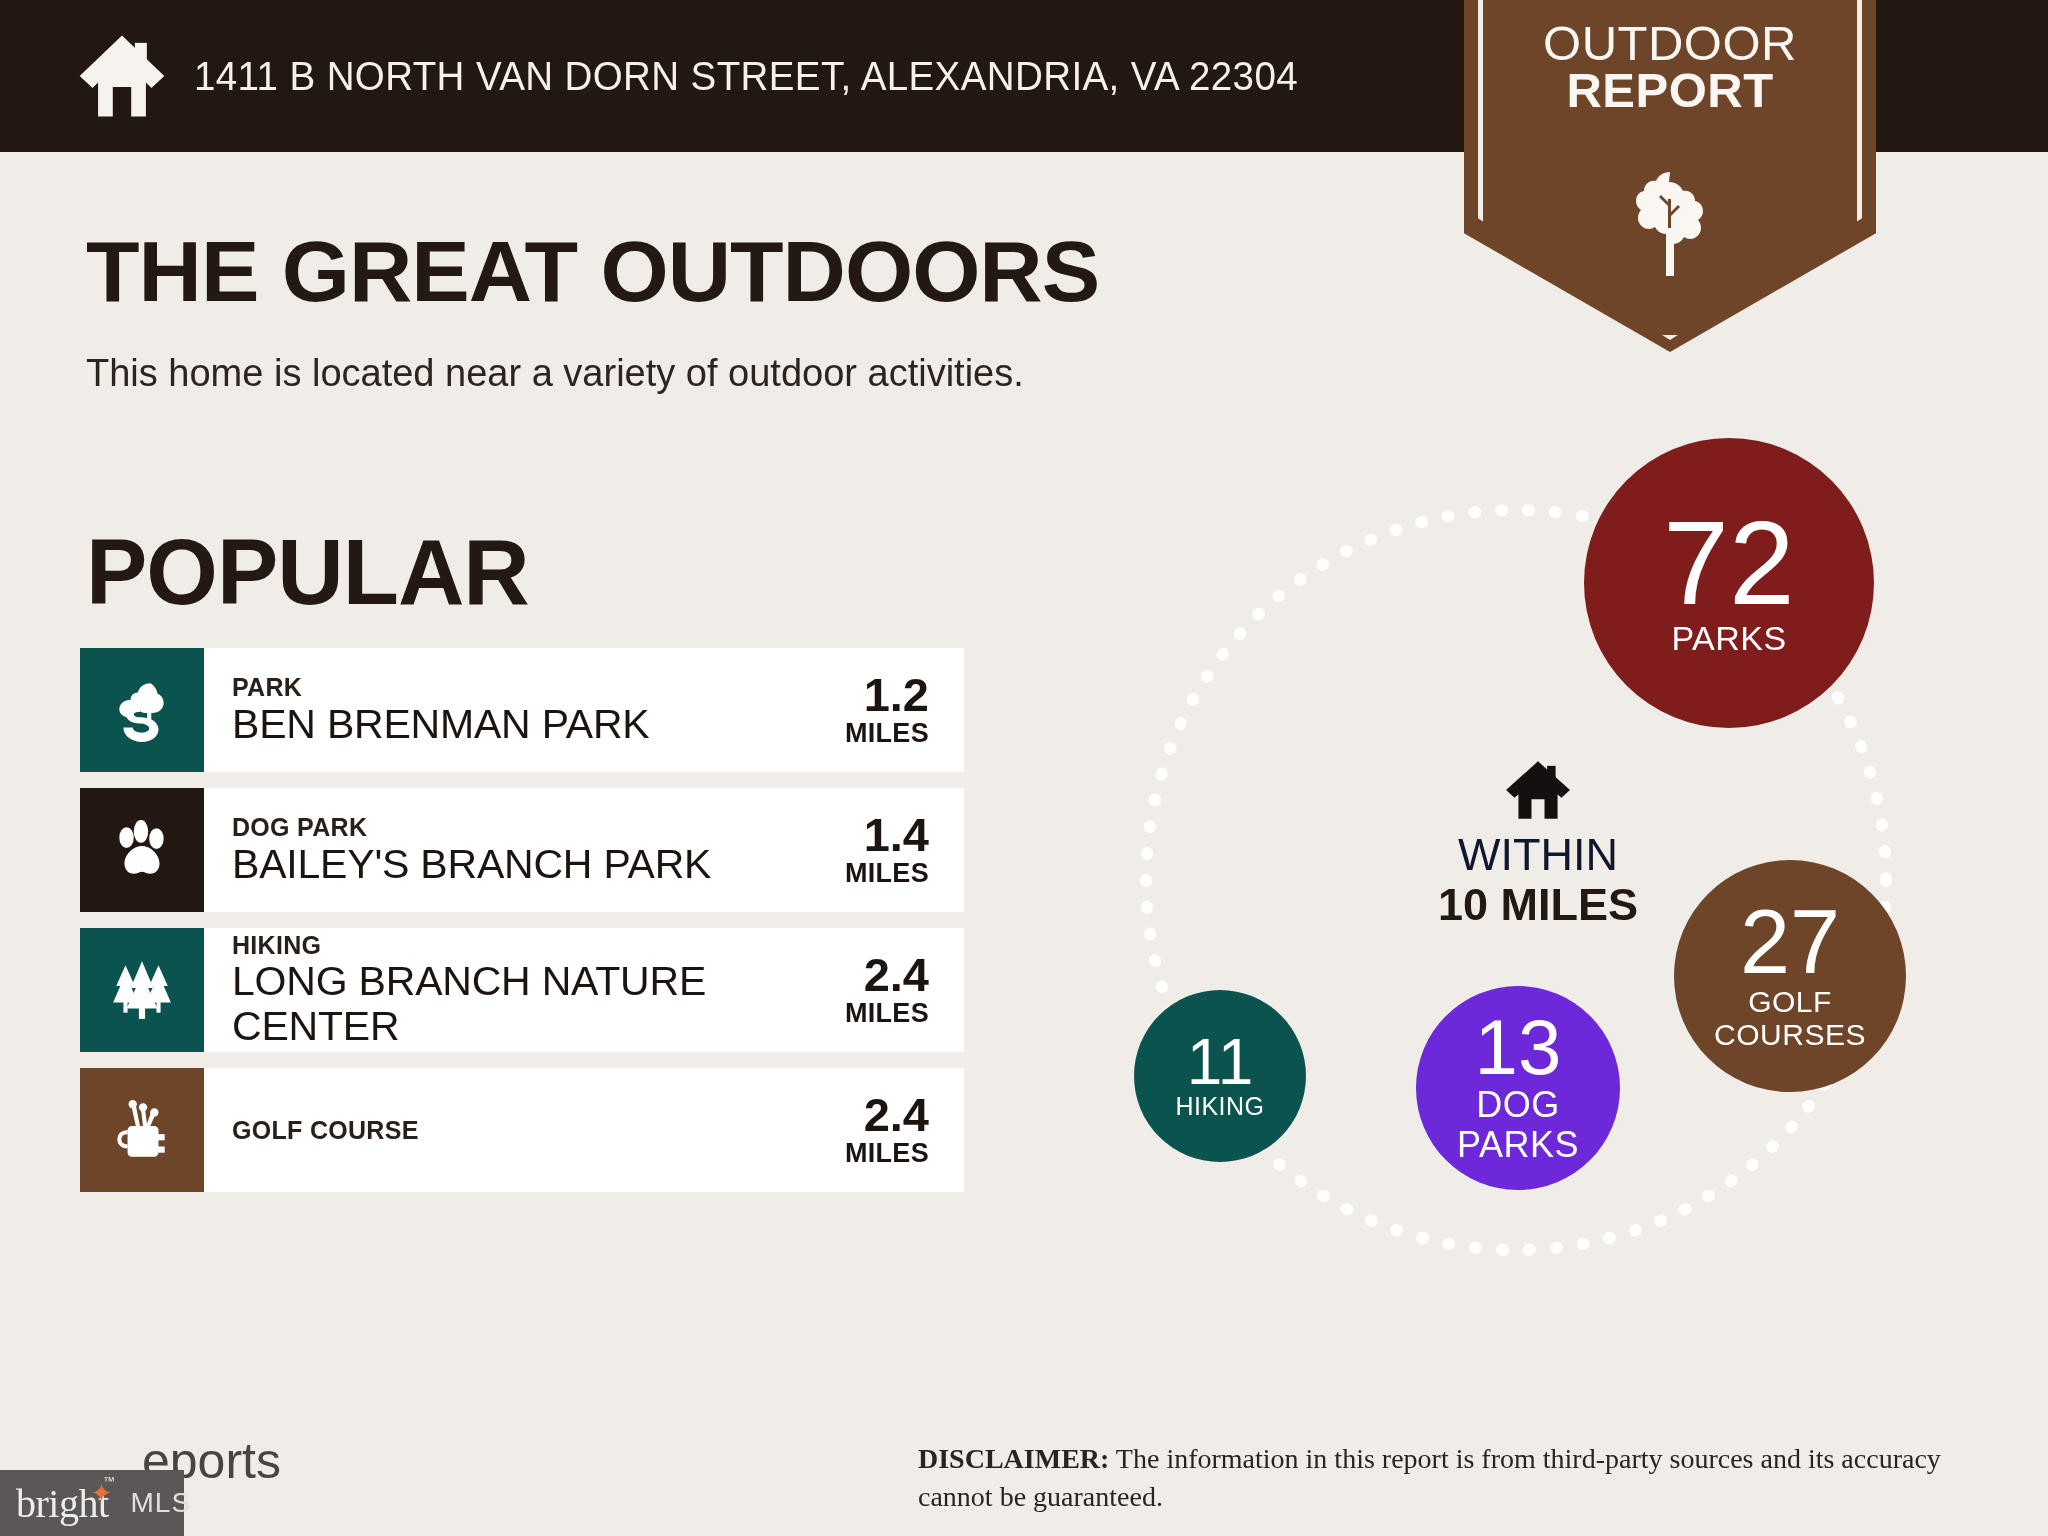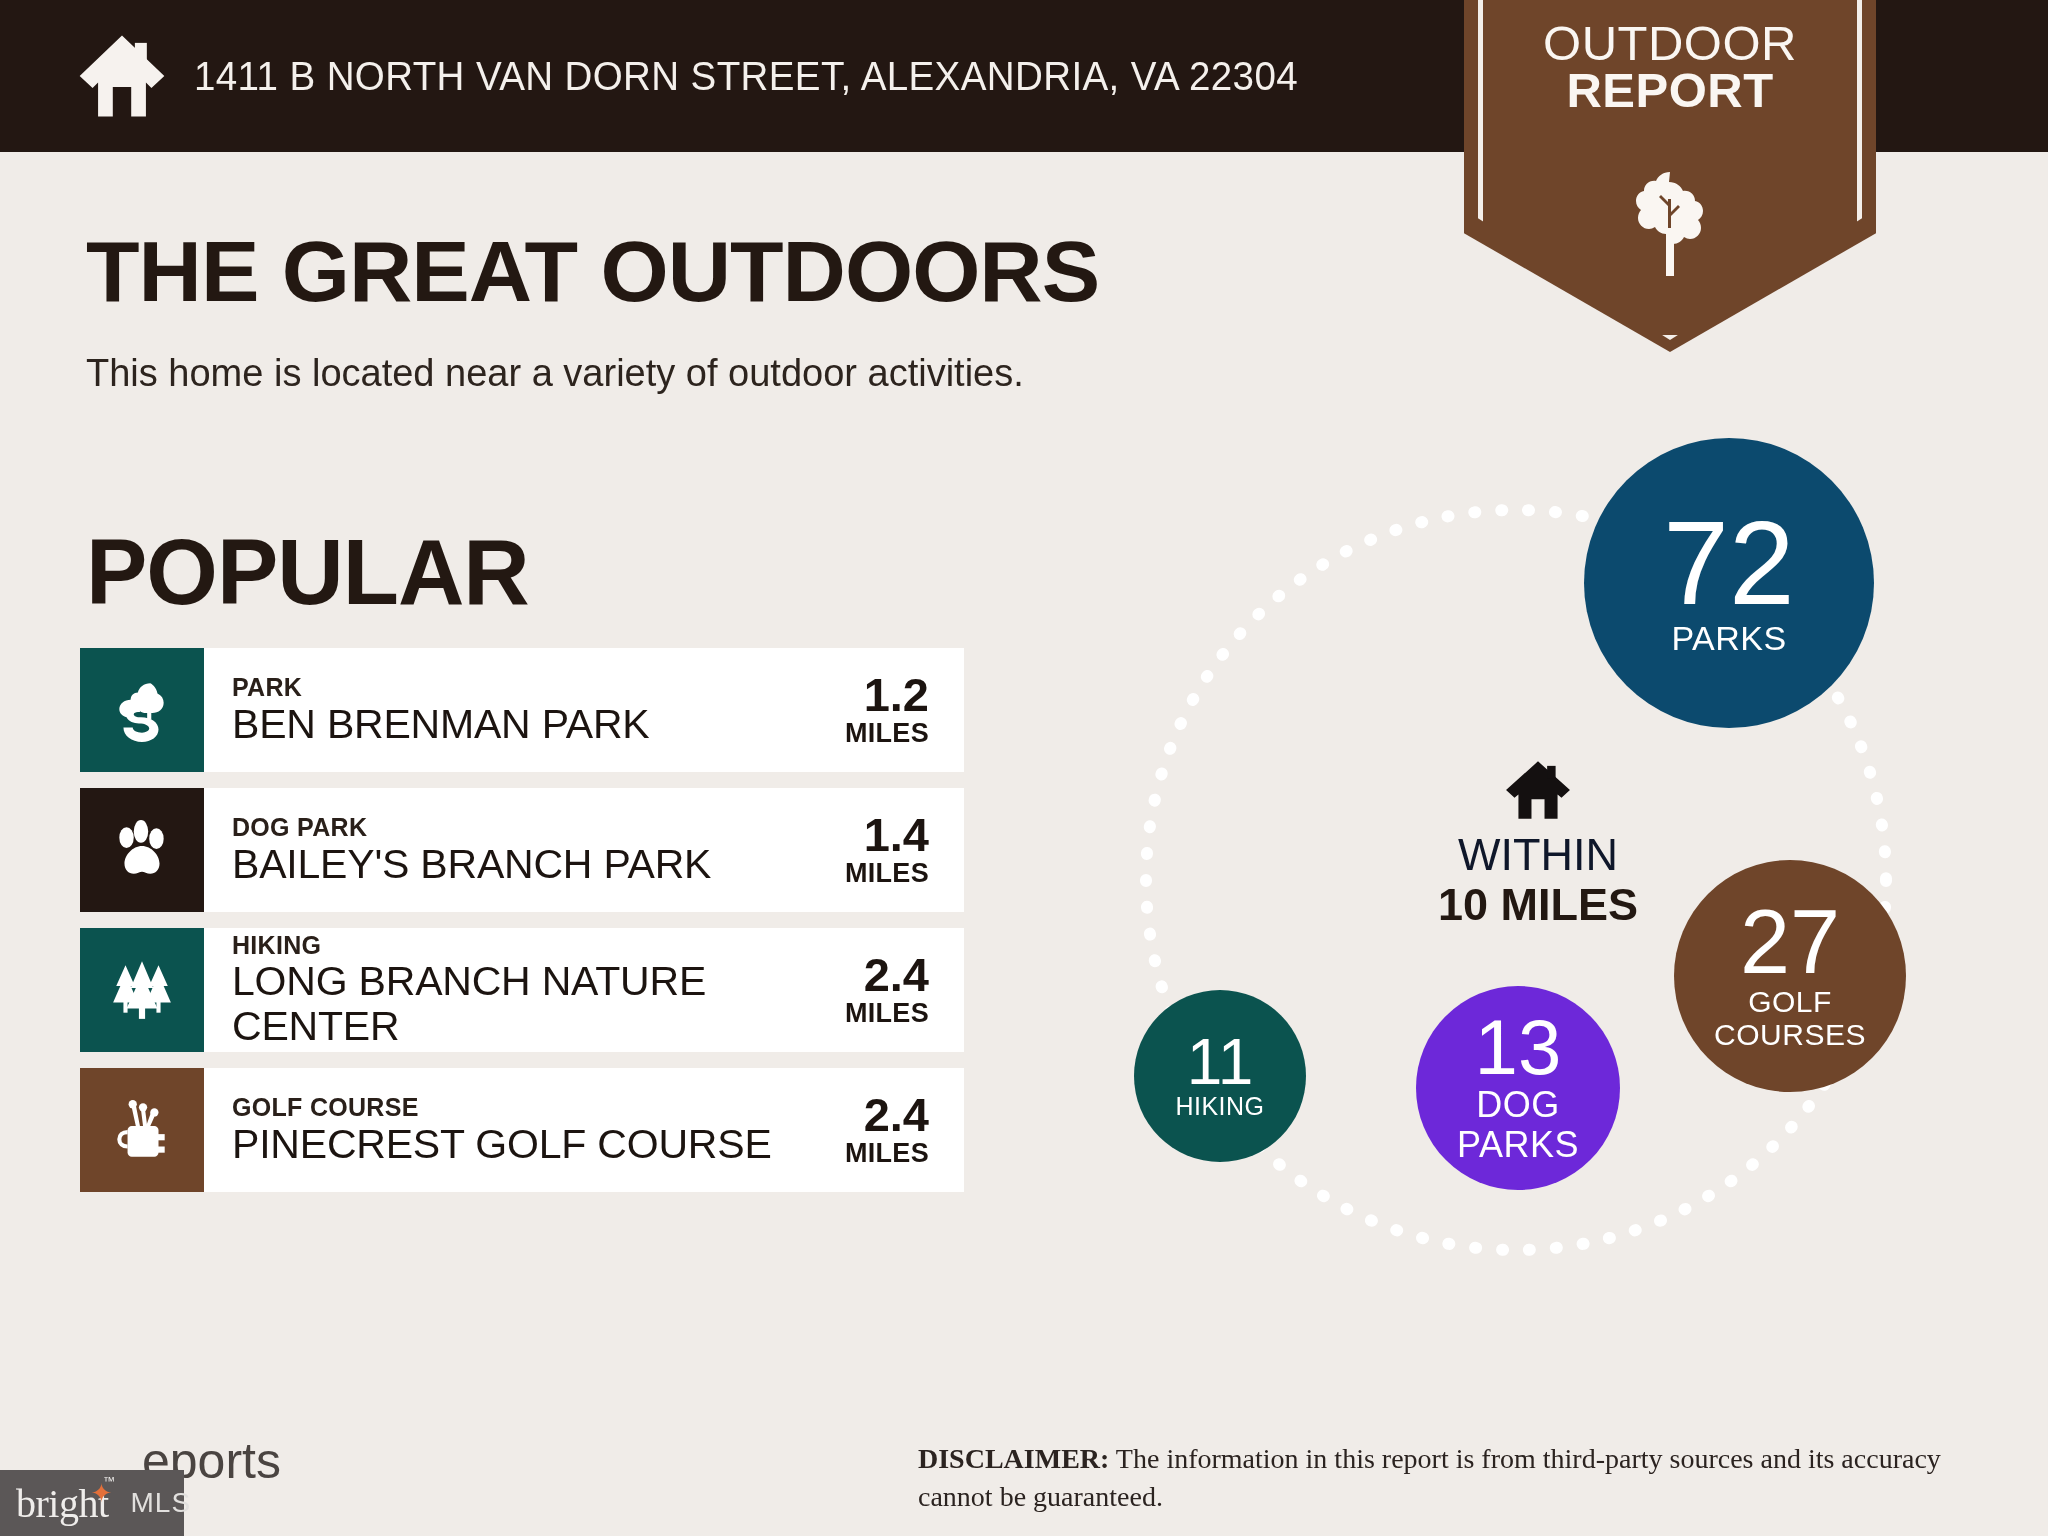--- a/index.html
+++ b/index.html
@@ -120,21 +120,21 @@
   }
   #dotted-ring{ position:absolute; left:0; top:0; width:900px; height:900px; }
   .bubble{
     position:absolute; border-radius:50%;
     display:flex; flex-direction:column; align-items:center; justify-content:center;
     color:#FFFFFF; text-align:center;
   }
   .bubble .big{ font-weight:400; line-height:.92; }
   .bubble .lbl{ font-weight:400; line-height:1.05; letter-spacing:.5px; }
 
-  #bubble-parks{ left:498px; top:8px; width:290px; height:290px; background:#0c4a6e; }
+  #bubble-parks{ left:498px; top:8px; width:290px; height:290px; background:#7f1d1d; }
   #bubble-parks .big{ font-size:118px; }
   #bubble-parks .lbl{ font-size:34px; margin-top:4px; }
 
   #bubble-golf{ left:588px; top:430px; width:232px; height:232px; background:#6F452A; }
   #bubble-golf .big{ font-size:90px; }
   #bubble-golf .lbl{ font-size:30px; margin-top:2px; }
 
   #bubble-dogparks{ left:330px; top:556px; width:204px; height:204px; background:#6d28d9; }
   #bubble-dogparks .big{ font-size:78px; }
   #bubble-dogparks .lbl{ font-size:36px; margin-top:2px; }
@@ -286,21 +286,20 @@
         <path fill="#fff" d="M43 14c-1 0-3 1-3 3l-4 11h4l5-11c1-2 0-3-2-3z"></path>
         <circle cx="44" cy="15" r="4" fill="#fff"></circle>
         <path fill="#fff" d="M22 28h22c2 0 4 2 4 4v22c0 2-2 4-4 4H22c-2 0-4-2-4-4V32c0-2 2-4 4-4z"></path>
         <path fill="none" stroke="#fff" stroke-width="4" d="M18 34c-5 0-8 3-8 7s3 7 8 7"></path>
         <rect x="44" y="36" width="10" height="6" fill="#fff"></rect>
         <rect x="44" y="48" width="10" height="6" fill="#fff"></rect>
       </svg>
     </div>
     <div class="poi-text">
       <div class="poi-cat">GOLF COURSE</div>
-      <div class="poi-name">PINECREST GOLF COURSE</div>
     </div>
     <div class="poi-dist">
       <div class="num">2.4</div>
       <div class="unit">MILES</div>
     </div>
   </div>
 
 </div>
 
 <div id="within-diagram">

